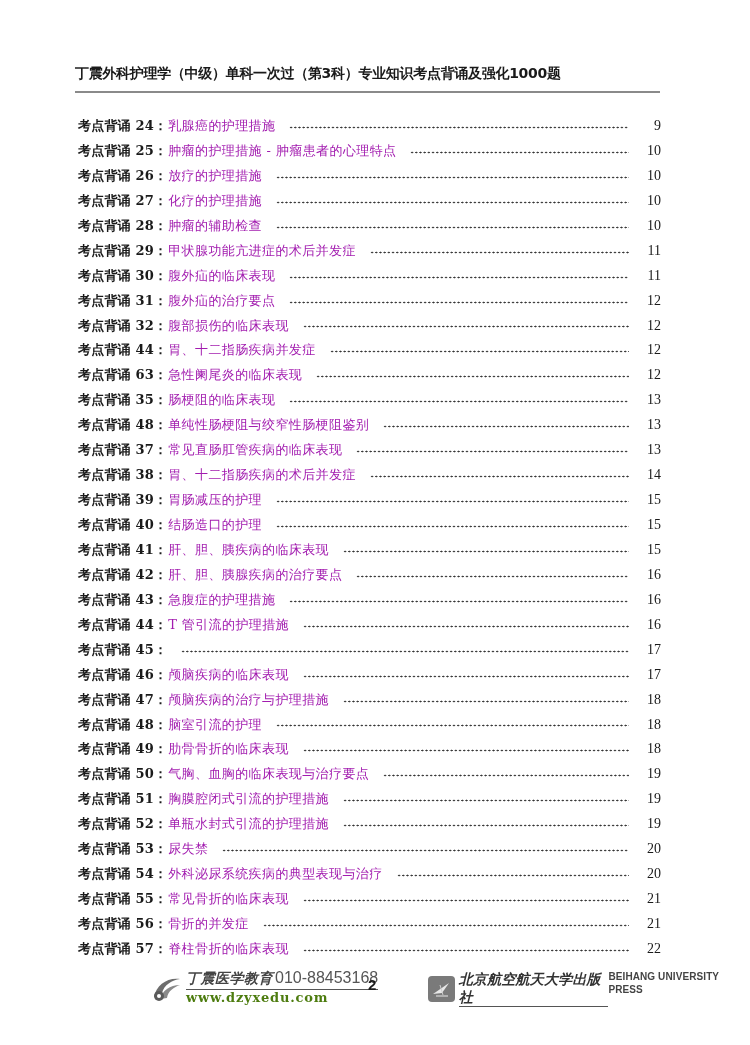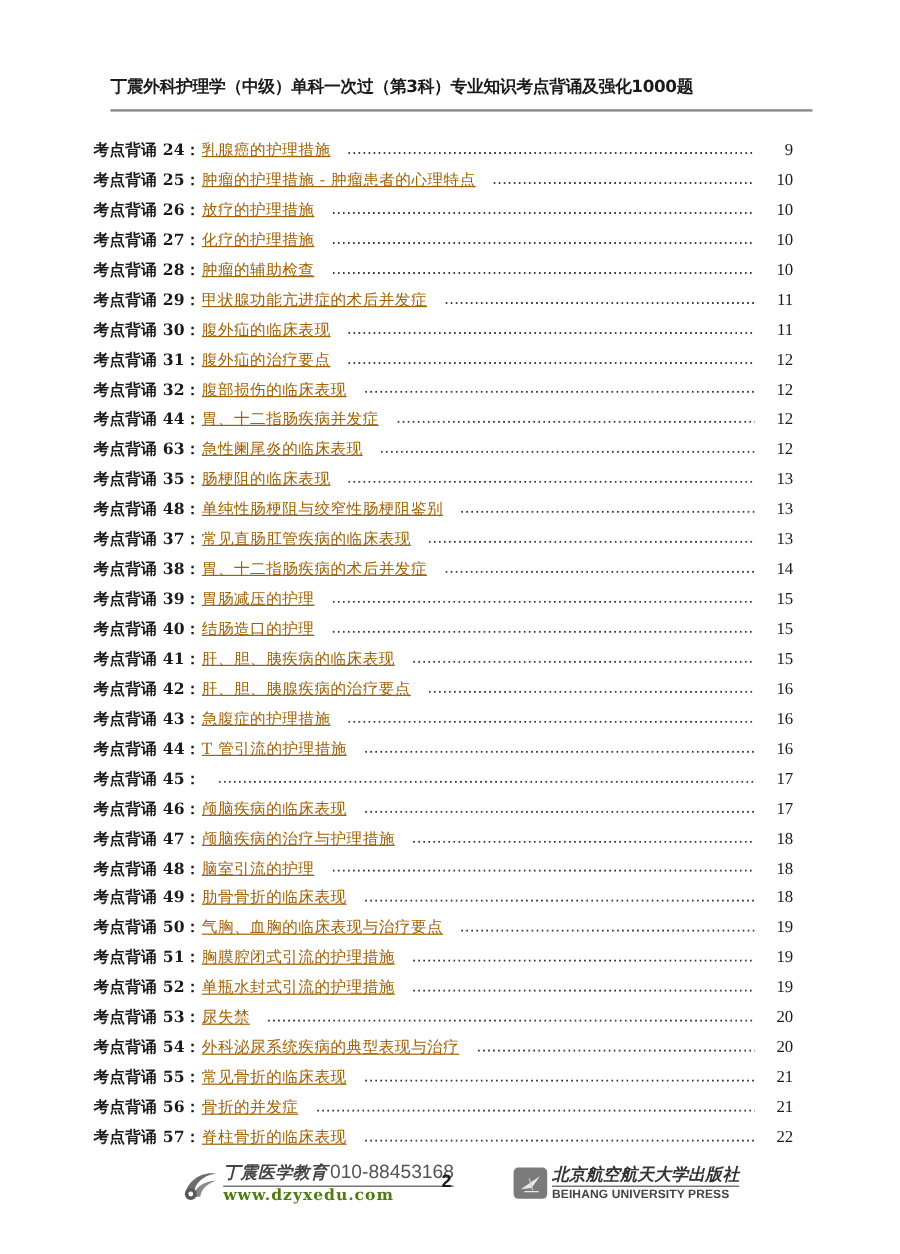--- a/index.html
+++ b/index.html
@@ -10,21 +10,21 @@
     body {
       width: 750px;
       height: 1045px;
       position: relative;
       overflow: hidden;
       color: #1a1a1a;
       font-family: "DejaVu Serif", "Liberation Serif", serif;
     }
     .page-header {
       position: absolute;
-      left: 92px;
+      left: 75px;
       top: 64px;
       width: 585px;
     }
     .header-title {
       font-family: "DejaVu Sans", "Liberation Sans", sans-serif;
       font-size: 14px;
       font-weight: bold;
       color: #1a1a1a;
       letter-spacing: -0.3px;
       white-space: nowrap;
@@ -53,24 +53,23 @@
       white-space: nowrap;
     }
     .toc-label {
       font-weight: bold;
       color: #1a1a1a;
       flex: 0 0 auto;
       letter-spacing: 0.2px;
     }
     .toc-title {
       flex: 0 0 auto;
-      color: #a16207;
+      color: #a21caf;
       padding-left: 1px;
       letter-spacing: 0.4px;
-      text-decoration: underline;
     }
     .toc-leader {
       flex: 1 1 auto;
       margin: 0 10px 0 14px;
       height: 10px;
       align-self: center;
       background-image: radial-gradient(circle, #333 0.8px, transparent 1.1px);
       background-size: 4.2px 3px;
       background-repeat: repeat-x;
       background-position: left center;
@@ -155,21 +154,21 @@
       height: 26px;
       border-radius: 4px;
       background: #7a7a7a;
       margin-right: 4px;
       display: flex;
       align-items: center;
       justify-content: center;
     }
     .bh-text {
       display: flex;
-      flex-direction: column;
+      flex-direction: row;
     }
     .bh-cn {
       font-family: "DejaVu Serif", serif;
       font-size: 14px;
       font-weight: bold;
       font-style: italic;
       color: #333;
       border-bottom: 1px solid #555;
       line-height: 18px;
       letter-spacing: 0.2px;

